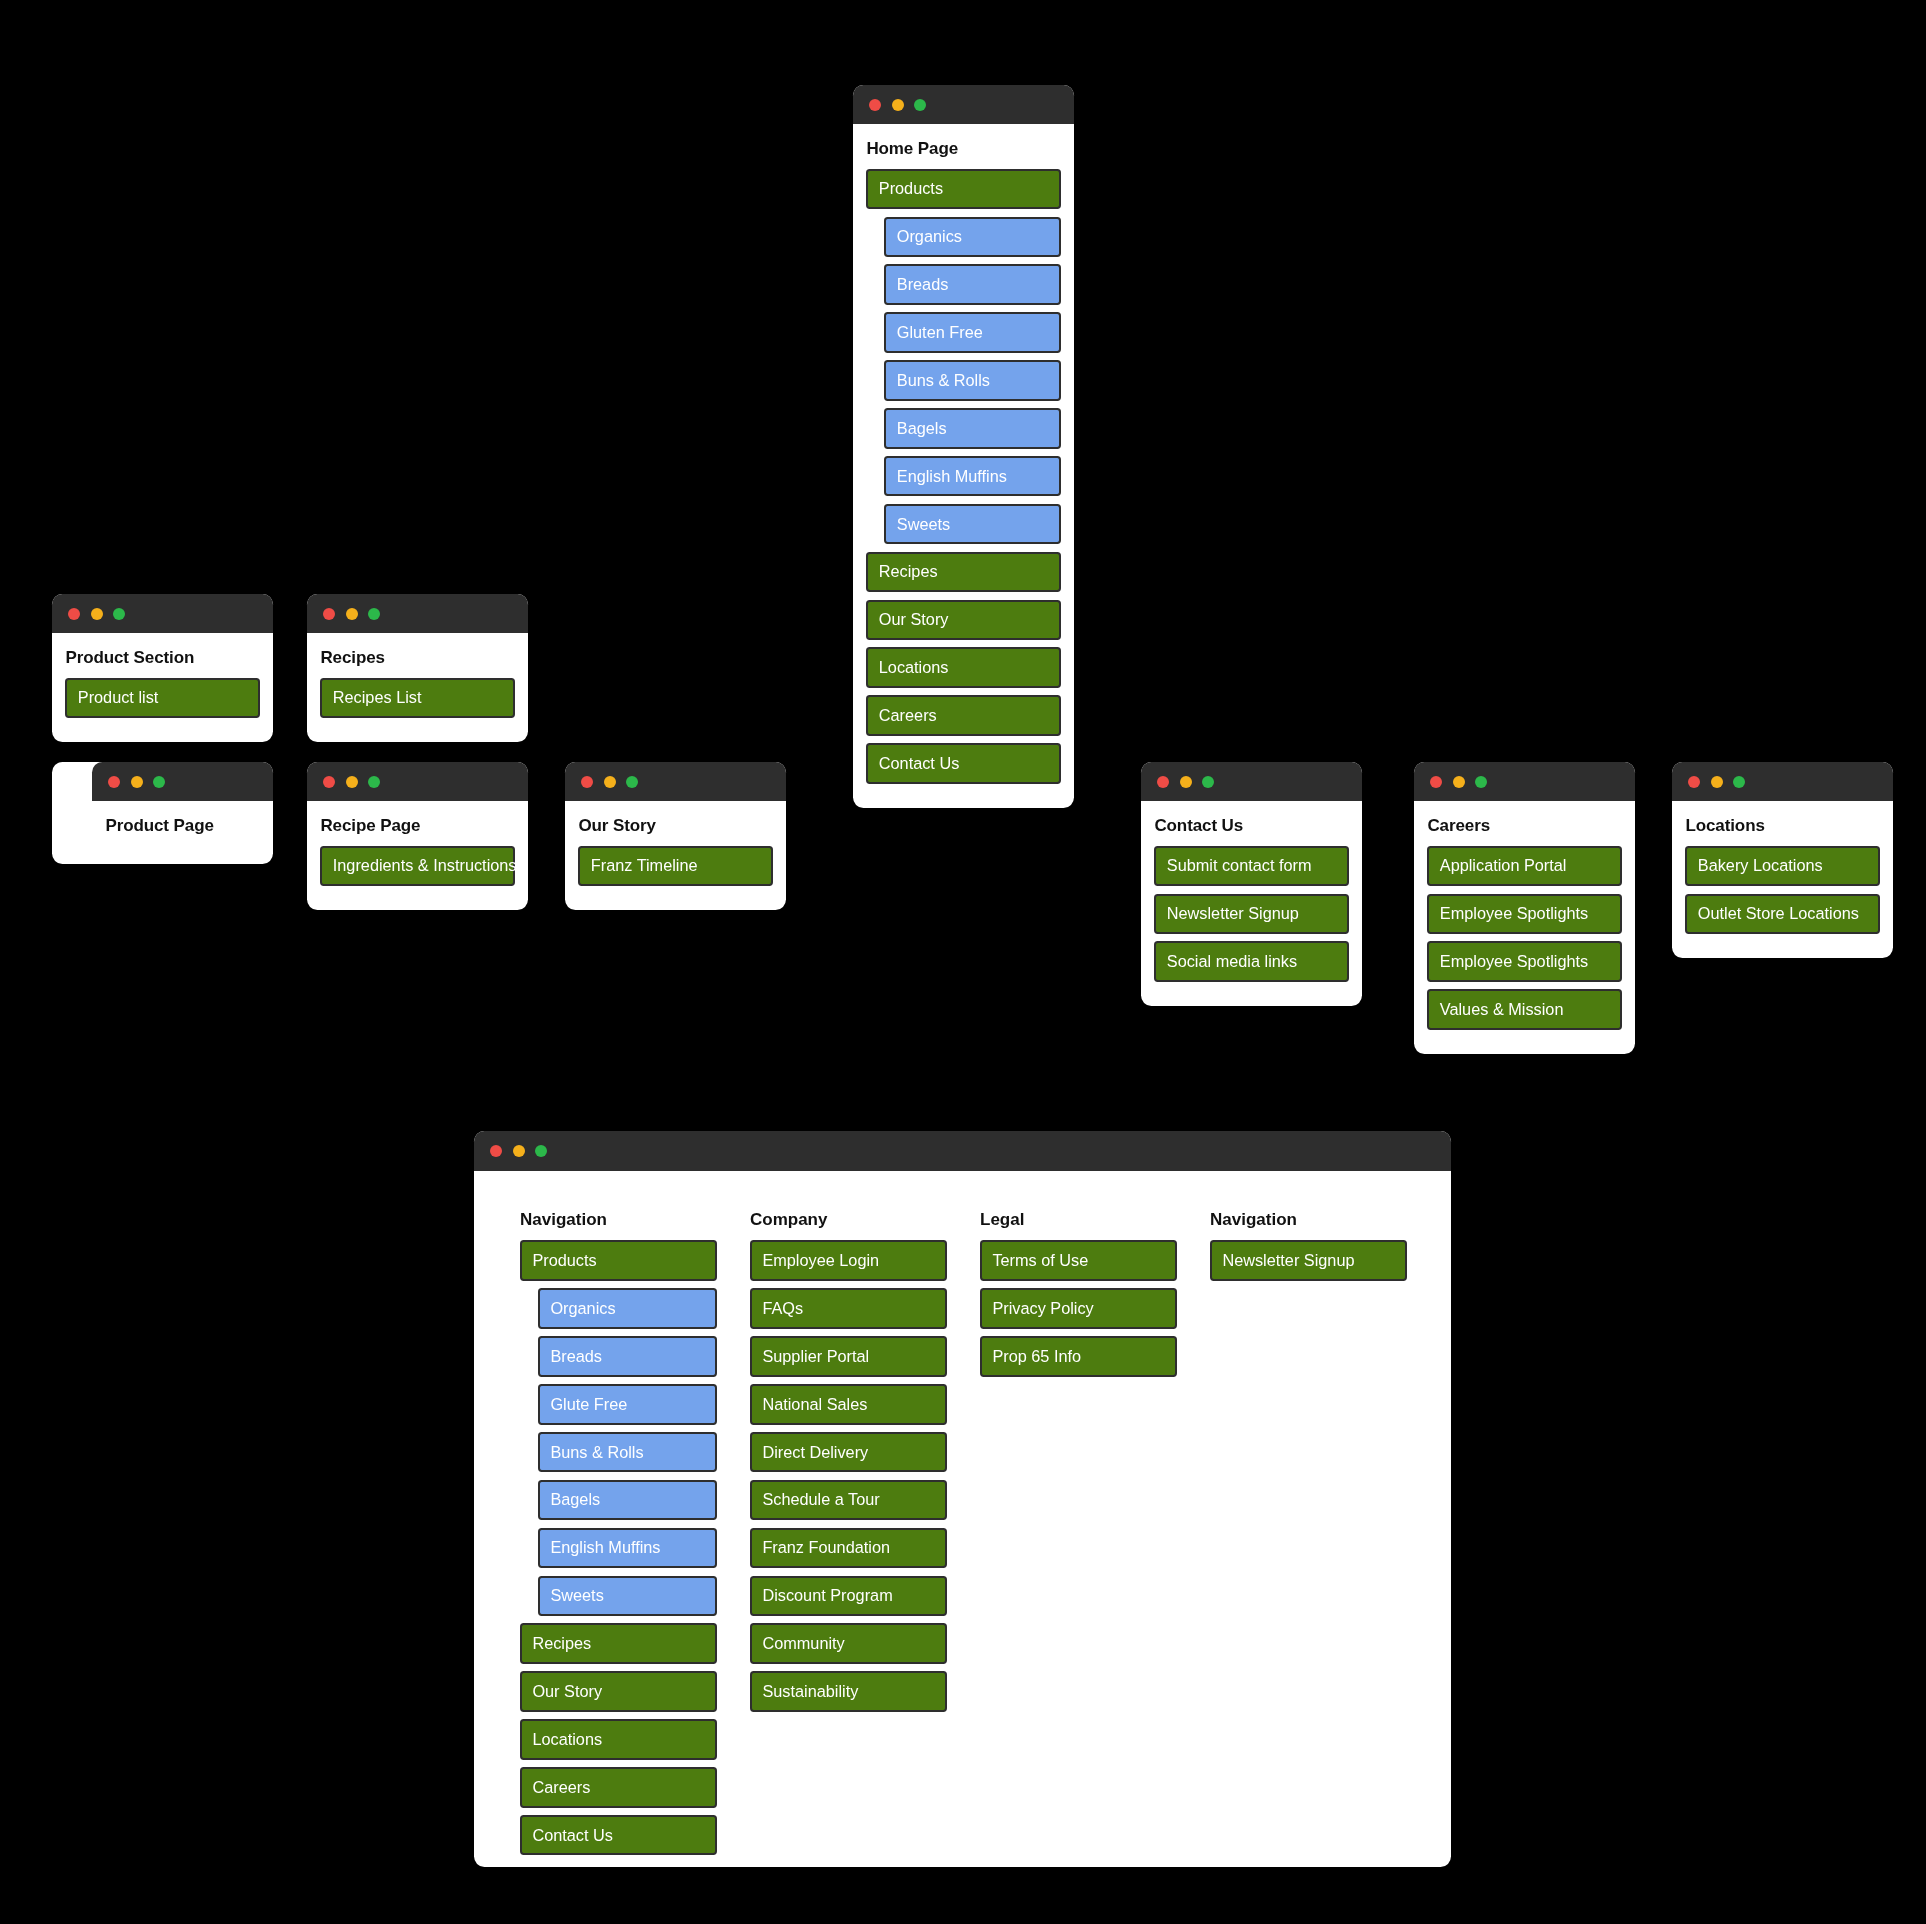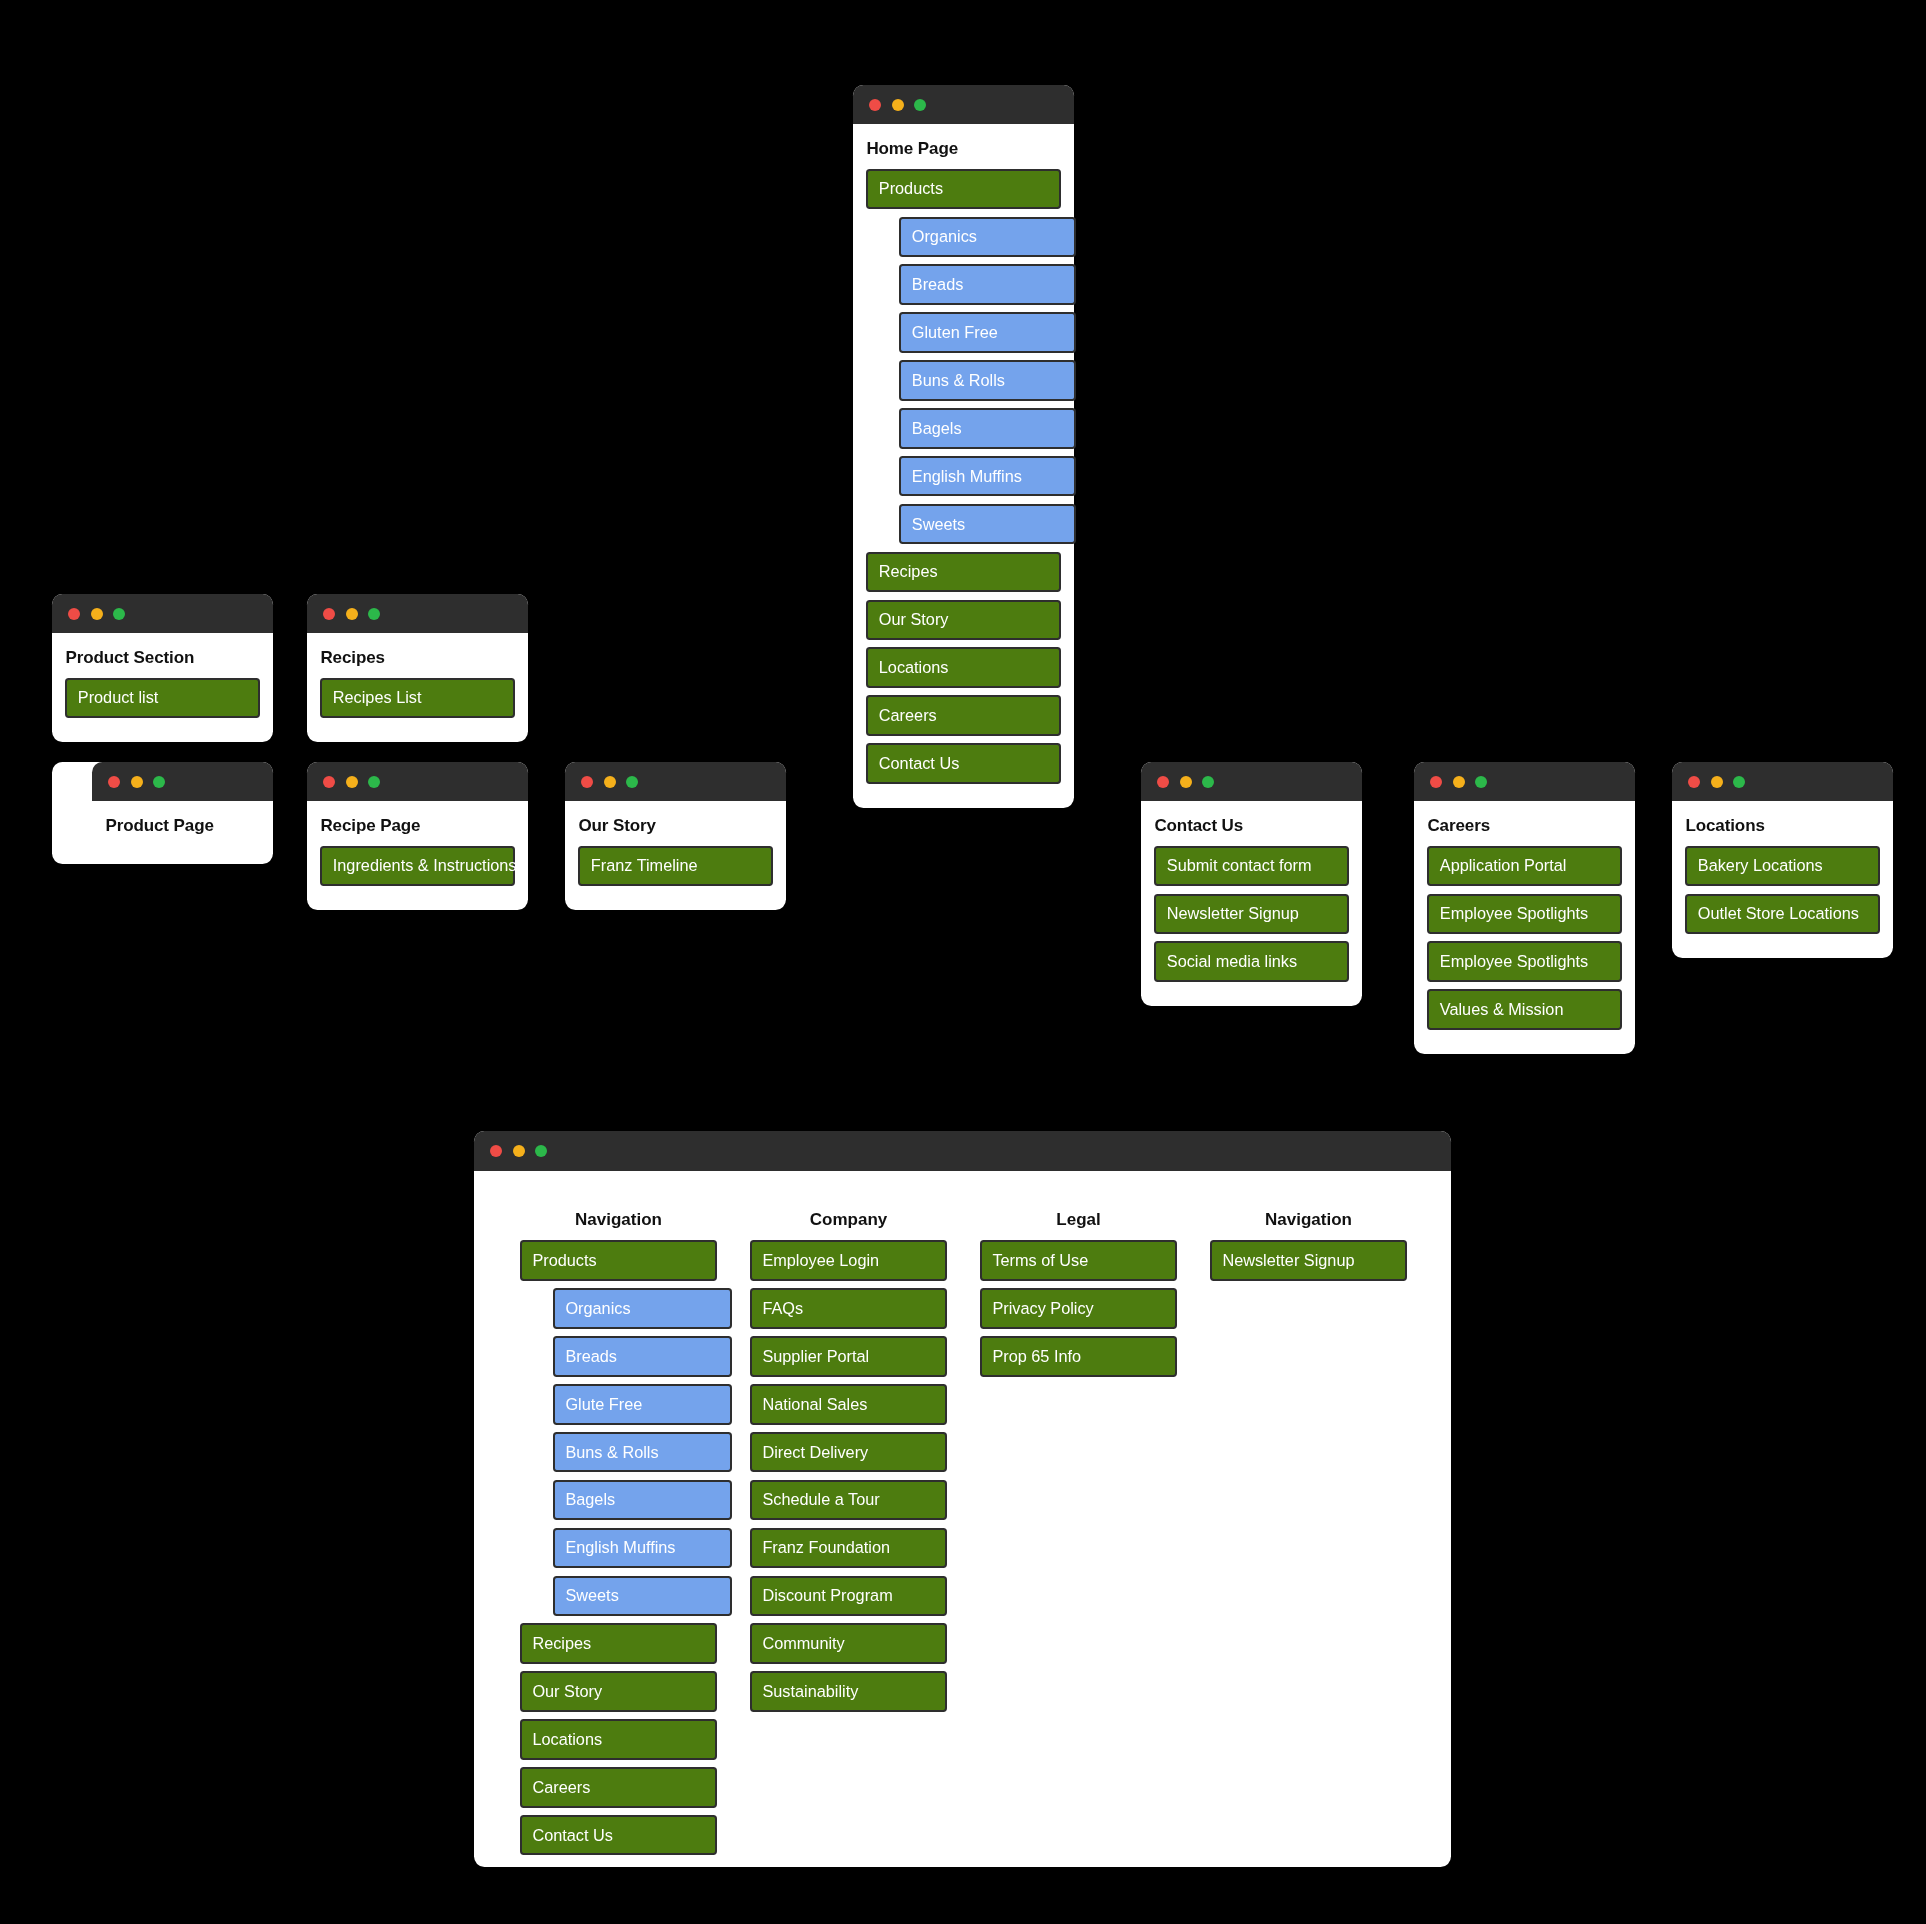--- a/index.html
+++ b/index.html
@@ -56,38 +56,37 @@
     text-align: left;
     padding: 9.7px 10.4px;
     margin-bottom: 7.4px;
     line-height: 1.05;
     white-space: nowrap;
     cursor: pointer;
   }
   .btn.primary  { background: #4d7c0f; }
   .btn.sub {
     background: #74a3ec;
-    margin-left: 33px;
+    margin-left: 18px;
     width: calc(100% - 18px);
   }
   .btn:last-child { margin-bottom: 6px; }
 
   
   .footer-window .wbody {
     padding: 39px 0 0 46px;
     display: flex;
     gap: 0;
   }
   .fcol { width: 197px; margin-right: 33px; }
   .fcol .ftitle {
     font-size: 17px;
     font-weight: bold;
     color: #111111;
     margin-bottom: 10.4px;
-    text-align: center;
   }
   .fcol .btn { font-size: 16.3px; padding: 9.7px 10.4px; }
 </style>
 </head>
 <body>
 
 <div id="canvas">
 
   <div class="window" style="left:853px; top:85px; width:221px;">
     <div class="titlebar">

